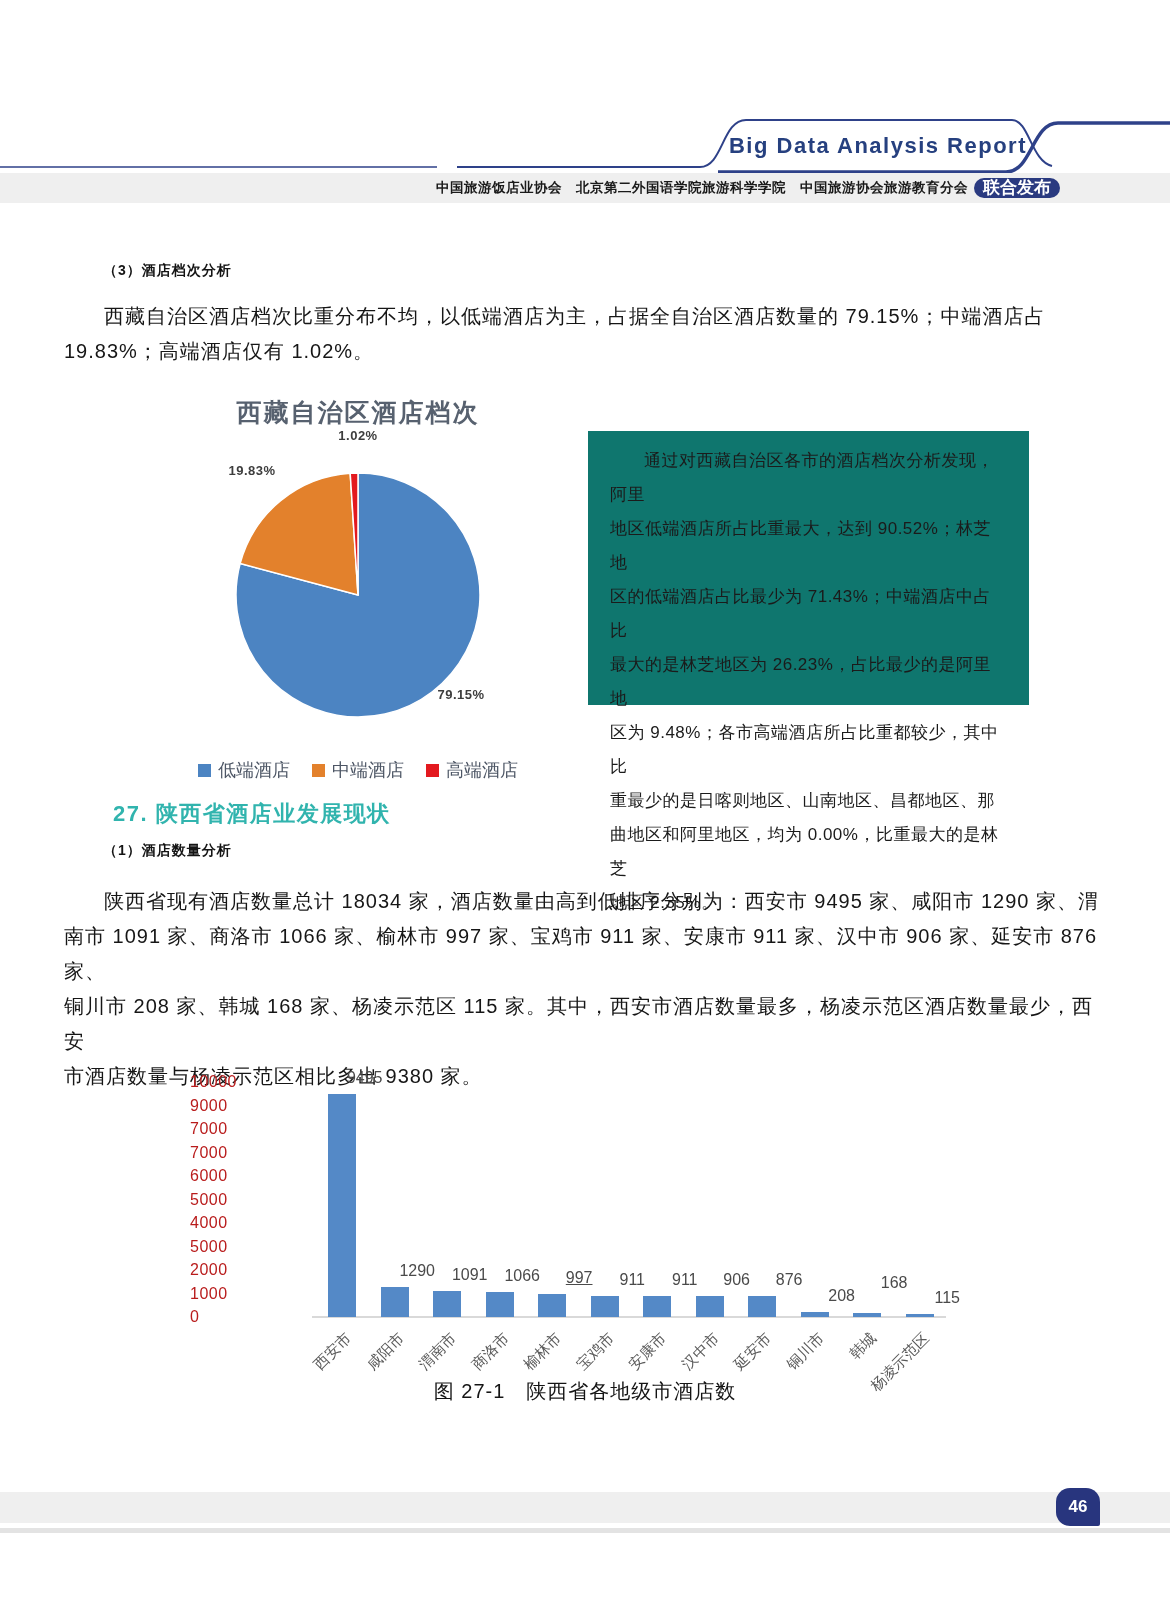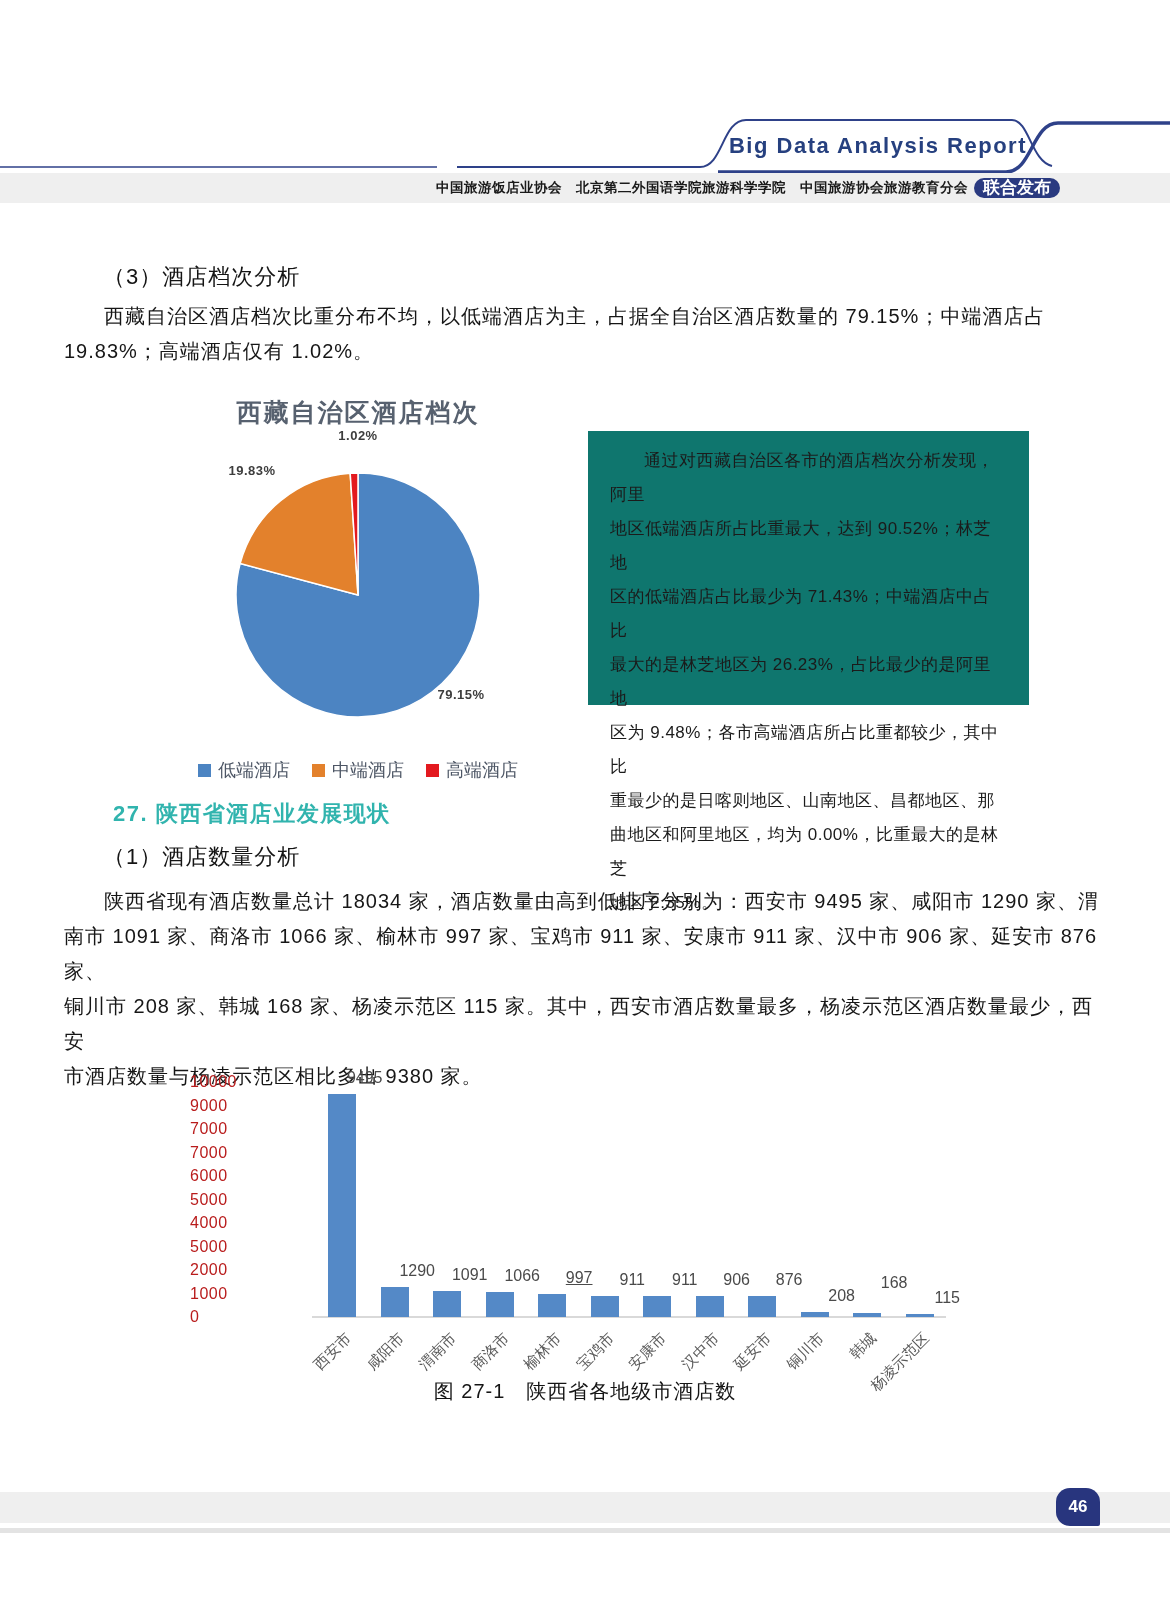--- a/index.html
+++ b/index.html
@@ -8,21 +8,21 @@
 
   
   .hdr-svg{position:absolute;left:0;top:0;width:1170px;height:185px;}
   .org-band{position:absolute;left:0;top:173px;width:1170px;height:30px;background:#efefef;
             display:flex;align-items:center;justify-content:flex-end;padding-right:110px;box-sizing:border-box;}
   .org-text{font-size:13.5px;font-weight:600;color:#1a1a1a;letter-spacing:.5px;}
   .joint-badge{margin-left:6px;background:#2a3a80;color:#fff;font-size:17px;font-weight:600;
                padding:2px 9px;border-radius:11px;line-height:16px;}
 
   
-  .h-sub{position:absolute;left:103px;font-size:22px;font-weight:400;letter-spacing:1px;color:#141414;}
+  .h-sub{position:absolute;left:103px;font-size:14px;font-weight:700;letter-spacing:1px;color:#141414;}
   .para{position:absolute;left:64px;width:1046px;font-size:20px;line-height:35px;letter-spacing:1px;
         text-indent:2em;white-space:pre-line;color:#161616;}
   .h27{position:absolute;left:113px;top:799px;font-size:22px;font-weight:700;color:#31b4ae;letter-spacing:1.5px;}
 
   .info-box{position:absolute;left:588px;top:431px;width:441px;height:274px;background:#0f766e;
             box-sizing:border-box;padding:13px 22px 0;font-size:17px;line-height:34px;
             letter-spacing:.5px;text-indent:2em;white-space:pre-line;color:#1b1b1b;}
 
   
   .pie-fig{position:absolute;left:160px;top:388px;width:380px;height:395px;}

